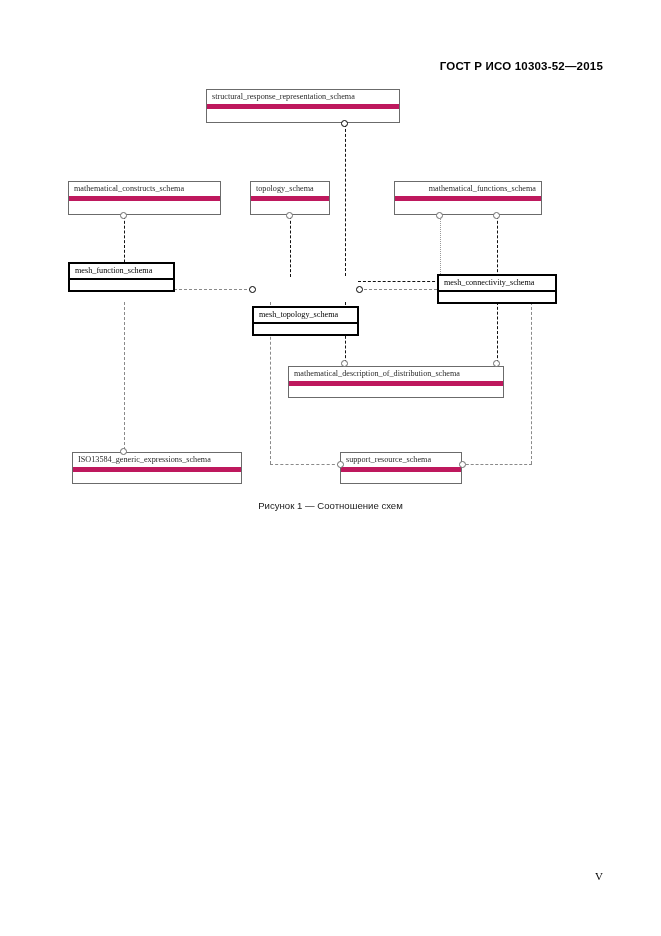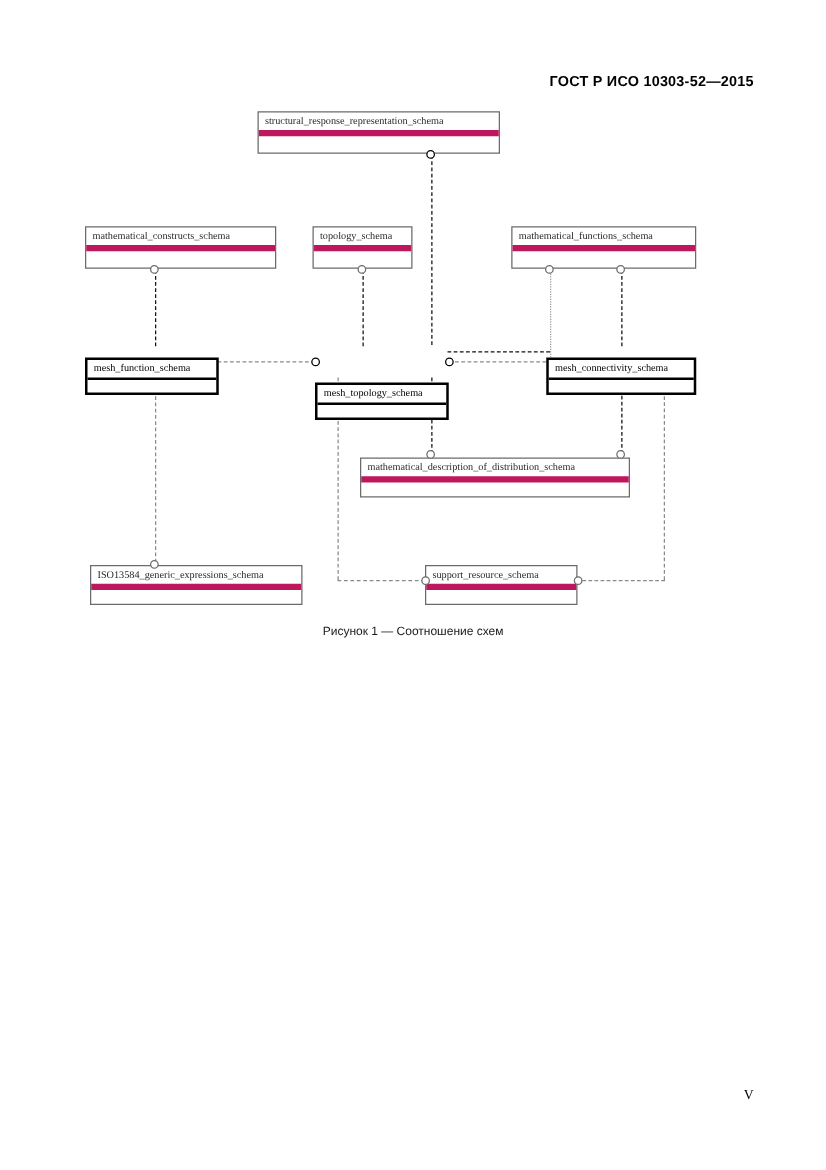--- a/index.html
+++ b/index.html
@@ -183,40 +183,40 @@
       <div class="body"></div>
     </div>
     <div class="port grey" style="left:120px; top:212px;"></div>
 
     <div class="node thin" style="left:250px; top:181px; width:80px; height:34px;">
       <div class="title">topology_schema</div>
       <div class="body"></div>
     </div>
     <div class="port grey" style="left:286px; top:212px;"></div>
 
-    <div class="node thin" style="left:409px; top:181px; width:148px; height:34px;">
+    <div class="node thin" style="left:394px; top:181px; width:148px; height:34px;text-align:right;">
       <div class="title">mathematical_functions_schema</div>
       <div class="body"></div>
     </div>
     <div class="port grey" style="left:436px; top:212px;"></div>
     <div class="port grey" style="left:493px; top:212px;"></div>
 
-    <div class="node bold" style="left:68px; top:286px; width:107px; height:30px;">
+    <div class="node bold" style="left:68px; top:262px; width:107px; height:30px;">
       <div class="title">mesh_function_schema</div>
       <div class="body"></div>
     </div>
 
     <div class="node bold" style="left:252px; top:274px; width:107px; height:30px;margin-top:32px;">
       <div class="title">mesh_topology_schema</div>
       <div class="body"></div>
     </div>
     <div class="port dark" style="left:249px; top:286px;"></div>
     <div class="port dark" style="left:356px; top:286px;"></div>
 
-    <div class="node bold" style="left:437px; top:286px; width:120px; height:30px;">
+    <div class="node bold" style="left:437px; top:274px; width:120px; height:30px;">
       <div class="title">mesh_connectivity_schema</div>
       <div class="body"></div>
     </div>
 
     <div class="node thin" style="left:288px; top:366px; width:216px; height:32px;">
       <div class="title">mathematical_description_of_distribution_schema</div>
       <div class="body"></div>
     </div>
     <div class="port grey" style="left:341px; top:360px;"></div>
     <div class="port grey" style="left:493px; top:360px;"></div>

